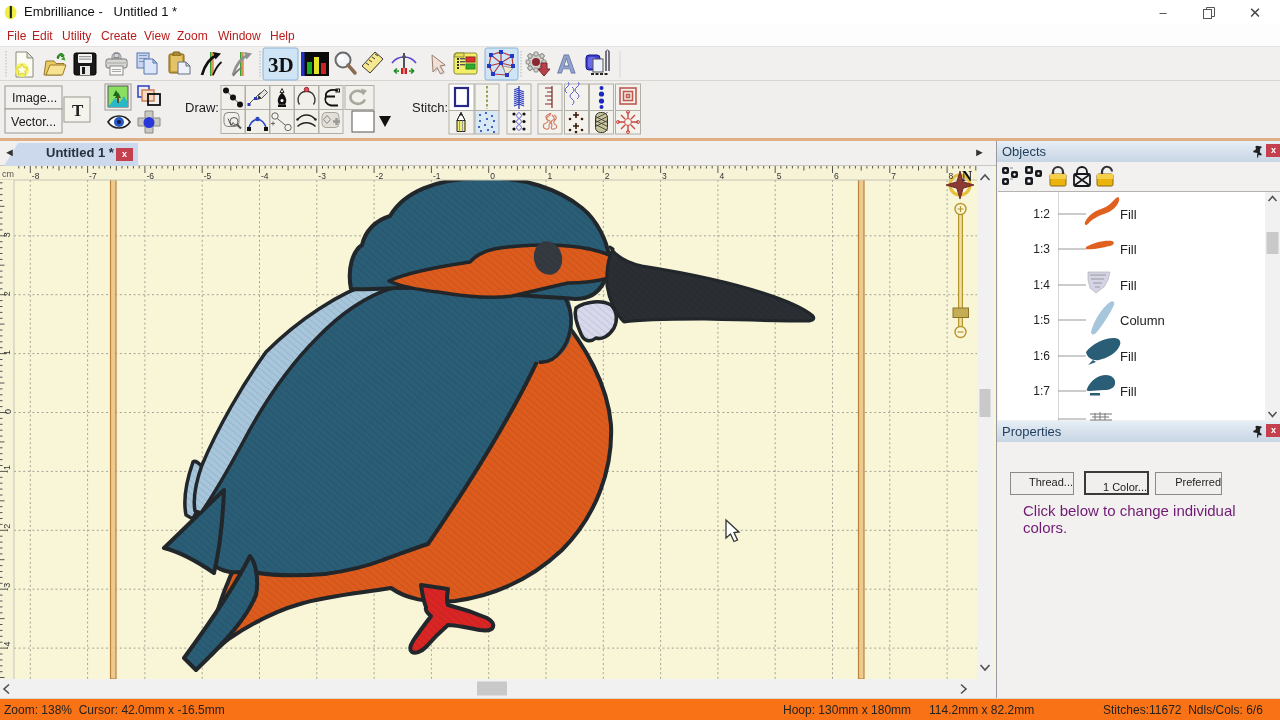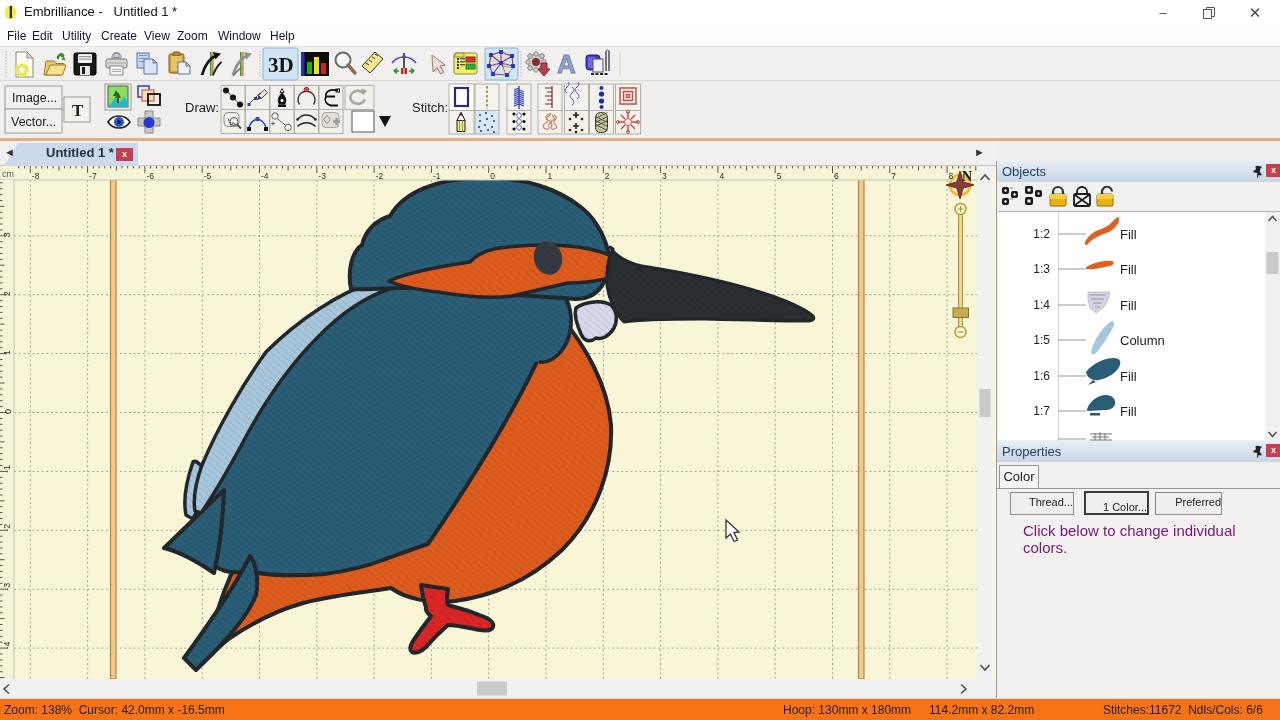--- a/index.html
+++ b/index.html
@@ -7,39 +7,39 @@
   body { position:relative; background:#f0efed; }
   .abs { position:absolute; }
 
   
   #titlebar { left:0; top:0; width:1280px; height:25px; background:#ffffff; }
   #titletext { left:24px; top:4px; font-size:13px; color:#111; }
   .wbtn { top:0; height:25px; width:46px; text-align:center; color:#444; font-size:13px; line-height:25px; }
 
   
   #menubar { left:0; top:25px; width:1280px; height:21px; background:#fdfdfd; }
-  #menubar span { position:absolute; top:4px; font-size:12px; color:#0f172a; }
+  #menubar span { position:absolute; top:4px; font-size:12px; color:#b91c1c; }
 
   
   #toolbar1 { left:0; top:46px; width:1280px; height:35px; background:#f1f0ee; border-top:1px solid #e4e2de; border-bottom:1px solid #d9d7d2; }
   #toolbar2 { left:0; top:82px; width:1280px; height:56px; background:#f0efed; }
   #tanline  { left:0; top:138px; width:1280px; height:3px; background:#dfae85; }
 
   
   #tabbar { left:0; top:141px; width:996px; height:25px; background:#f1f0ee; border-bottom:1px solid #c9c7c2; }
   #tab { position:absolute; left:18px; top:2px; width:120px; height:23px; background:#ccd9ec; }
   #tabslant { position:absolute; left:4px; top:2px; width:0; height:0; border-bottom:23px solid #ccd9ec; border-left:14px solid transparent; }
   #tabtext { position:absolute; left:46px; top:145px; font-size:13px; font-weight:bold; color:#25313f; }
   .closex { background:#c5404e; color:#fff; text-align:center; }
 
   
   #canvaswrap { left:0; top:166px; width:996px; height:532px; background:#f9f6d8; }
 
   
-  #rightpanel { left:996px; top:141px; width:284px; height:557px; background:#f2f1ef; border-left:1px solid #9a99a0;margin-top:20px; }
+  #rightpanel { left:996px; top:141px; width:284px; height:557px; background:#f2f1ef; border-left:1px solid #9a99a0; }
   .phead { position:absolute; left:0; width:284px; height:21px; background:linear-gradient(#e7eef6,#c7d5e4); }
   .phead .ptitle { position:absolute; left:5px; top:3px; font-size:13px; color:#23405e; }
   .px { position:absolute; width:15px; height:13px; background:#c5404e; color:#fff; font-size:9px; font-weight:bold; text-align:center; line-height:13px; top:3px; }
 
   #objlist { position:absolute; left:1px; top:50px; width:282px; height:229px; background:#fff; border-top:1px solid #b5b3af;}
 
   
   .btn { position:absolute; background:#f0efed; border:1px solid #8a8a8a; font-size:11px; color:#222; text-align:right; }
   #colorlist { position:absolute; background:#fff; border:1px solid #8a8a8a; }
   .swatch { position:absolute; left:5px; width:75px; height:39px; }
@@ -1023,24 +1023,20 @@
     </div>
   </div>
 
   <div class="phead" style="top:280px">
     <span class="ptitle">Properties</span>
     <svg style="position:absolute;left:254px;top:4px" width="12" height="13" viewBox="0 0 12 13">
         <path d="M4 1 h5 v1.5 l-1 .5 v4 l2 1.5 v1.5 H7 v2.5 L6.3 13 5.6 10.5 V8 H1.5 V6.5 L3.5 5 V3 l-1-.5 z" transform="translate(1,0) rotate(8 6 6)" fill="#222"></path>
       </svg>
     <div class="px" style="left:269px">x</div>
   </div>
-  <div style="position:absolute;left:0;top:301px;width:284px;height:26px;background:#f1f0ee">
-    <div style="position:absolute;left:2px;top:3px;width:40px;height:23px;background:#f6f5f3;border:1px solid #9a9890;border-bottom:none;font-size:13px;color:#222;text-align:center;padding-top:3px">Color</div>
-    <div style="position:absolute;left:0;top:26px;width:284px;height:1px;background:#9a9890"></div>
-  </div>
   <div class="btn" style="left:13px;top:331px;width:64px;height:23px;padding-top:3px">Thread...</div>
   <div class="btn" style="left:87px;top:330px;width:65px;height:24px;padding-top:8px;border:2px solid #3a3a3a">1 Color...</div>
   <div class="btn" style="left:158px;top:331px;width:67px;height:23px;padding-top:3px">Preferred</div>
   <div style="position:absolute;left:26px;top:361px;font-size:15px;color:#701a75">Click below to change individual colors.</div>
 </div>
 
 <div class="abs" id="statusbar">
   <span style="left:4px">Zoom: 138%&nbsp;&nbsp;Cursor: 42.0mm x -16.5mm</span>
   <span style="left:783px">Hoop: 130mm x 180mm</span>
   <span style="left:929px">114.2mm x 82.2mm</span>

